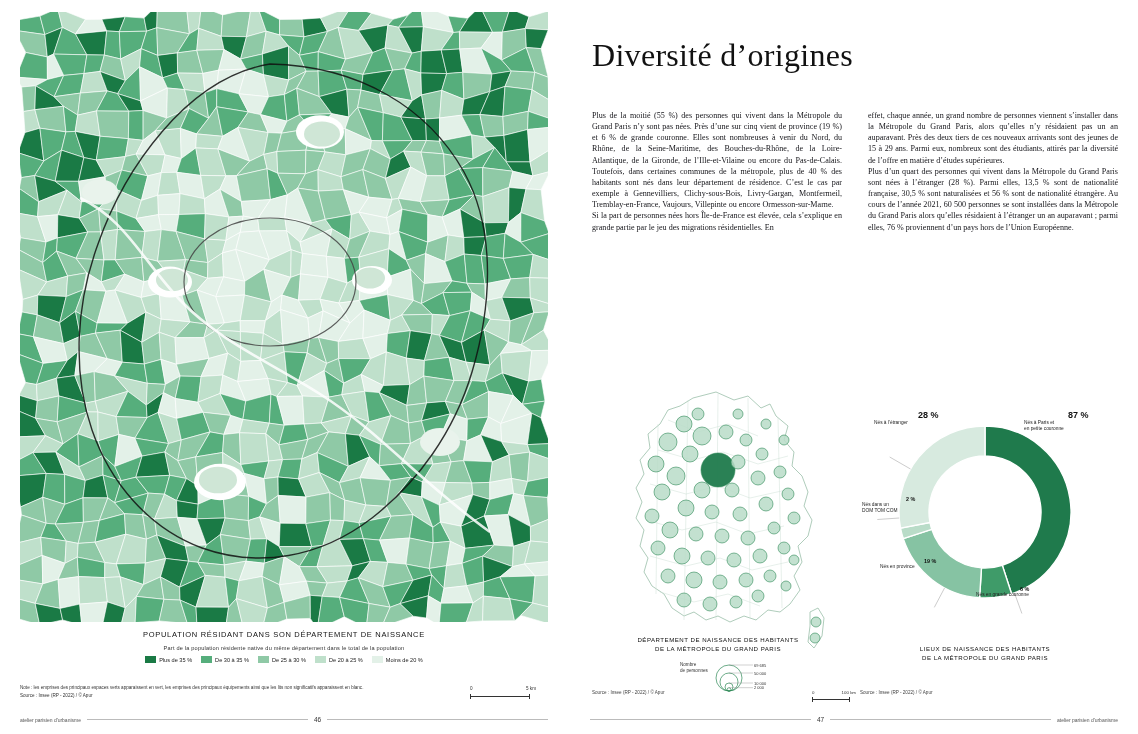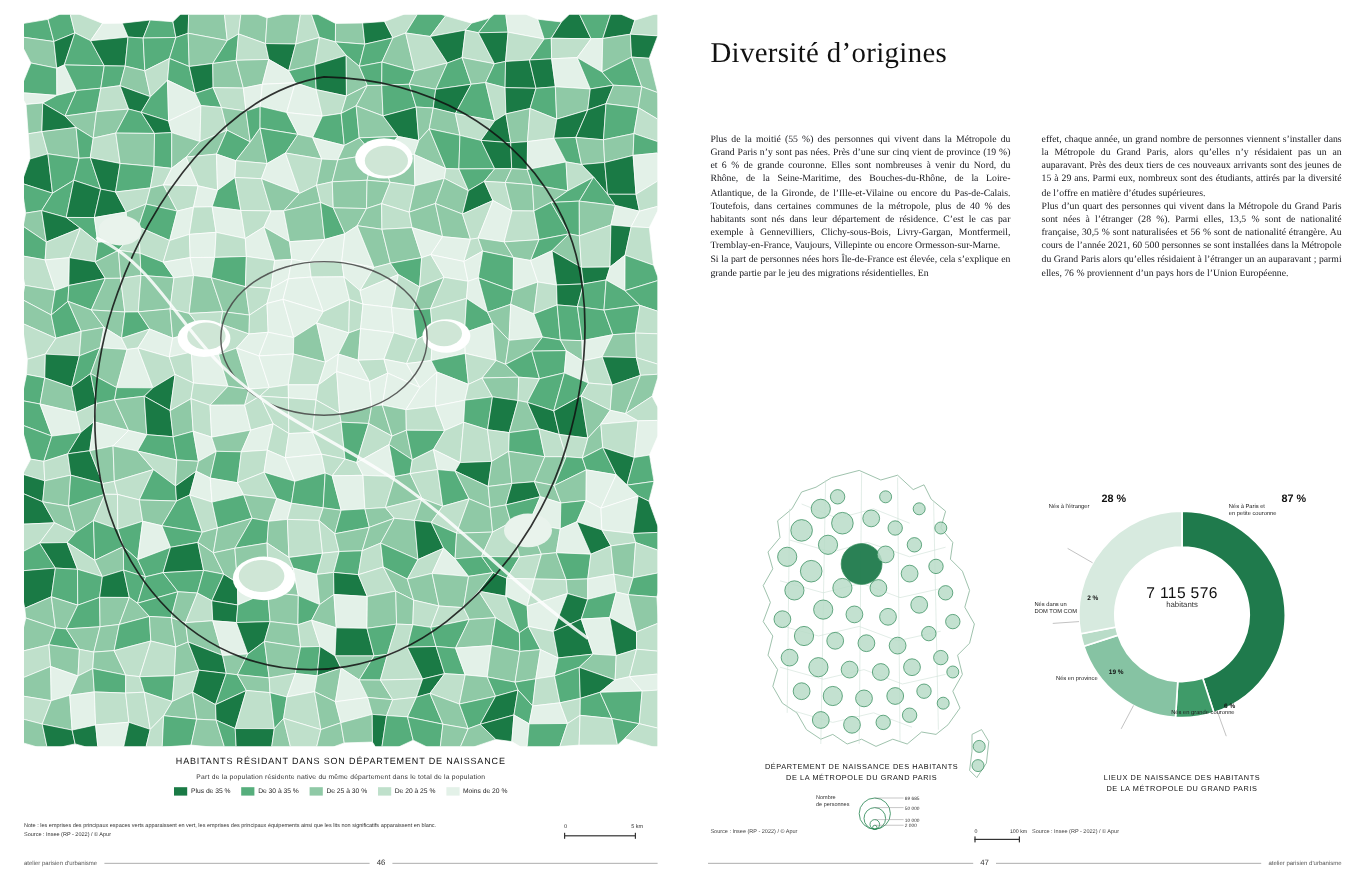--- a/index.html
+++ b/index.html
@@ -50,21 +50,21 @@
   .footer-left{
     position:absolute;left:20px;top:716px;width:528px;display:flex;align-items:center;gap:6px;
     font-family:"Liberation Sans",sans-serif;font-size:5px;color:#555;
   }
   .footer-rule{flex:1;height:1px;background:#bbb;}
   .folio{font-family:"Liberation Sans",sans-serif;font-size:6.5px;color:#333;}
 
   
   .title{
     position:absolute;left:592px;top:16px;
-    font-family:"Liberation Serif",serif;font-size:24px;font-weight:normal;color:#111;letter-spacing:.3px;
+    font-family:"Liberation Serif",serif;font-size:32px;font-weight:normal;color:#111;letter-spacing:.3px;
   }
   .col{
     position:absolute;top:70px;width:250px;
     font-family:"Liberation Serif",serif;font-size:8.1px;line-height:1.38;
     text-align:justify;color:#15151a;margin-top:40px;
   }
   .col p{margin:0 0 0 0;text-indent:0;}
   .col-1{left:592px;}
   .col-2{left:868px;}
 
@@ -917,21 +917,21 @@
             <ellipse cx="80" cy="180" rx="18" ry="12.6" fill="#e9f3ec" stroke="none"></ellipse>
           </g>
         <g id="overlay" fill="none" stroke="#111" stroke-width="1.1" opacity="0.85">
             <ellipse cx="250" cy="270" rx="86" ry="64" fill="none" stroke="#444" stroke-width="1.2"></ellipse>
             <path d="M250 52 C340 54 408 96 444 160 C478 222 470 300 452 360 C434 420 398 470 352 506 C300 546 238 556 182 536 C128 516 90 470 72 418 C52 360 56 292 78 232 C104 158 166 66 250 52 Z" fill="none" stroke="#111" stroke-width="1.4"></path>
             <path d="M470 520 C400 470 360 420 300 382 C250 350 200 330 160 288 C124 250 104 206 60 186" fill="none" stroke="#ffffff" stroke-width="2.6"></path>
           </g>
       </svg>
     </div>
 
-    <div class="map-caption">HABITANTS RÉSIDANT DANS SON DÉPARTEMENT DE NAISSANCE</div>
+    <div class="map-caption">POPULATION RÉSIDANT DANS SON DÉPARTEMENT DE NAISSANCE</div>
     <div class="legend-title">Part de la population résidente native du même département dans le total de la population</div>
     <div class="legend-row" id="legend-row">
         <div class="legend-item">
           <span class="legend-swatch" style="background: rgb(26, 122, 69);"></span>
           <span>Plus de 35 %</span>
         </div>
         <div class="legend-item">
           <span class="legend-swatch" style="background: rgb(86, 174, 124);"></span>
           <span>De 30 à 35 %</span>
         </div>
@@ -1103,24 +1103,20 @@
           <path d="M26.58,81.79 A86,86 0 0 1 -5.40,85.83 L-3.52,55.89 A56,56 0 0 0 17.30,53.26 Z" fill="#3f9b69" stroke="#ffffff" stroke-width="1.4"></path>
           <path d="M-5.40,85.83 A86,86 0 0 1 -81.79,26.58 L-53.26,17.30 A56,56 0 0 0 -3.52,55.89 Z" fill="#86c3a3" stroke="#ffffff" stroke-width="1.4"></path>
           <path d="M-81.79,26.58 A86,86 0 0 1 -84.48,16.11 L-55.01,10.49 A56,56 0 0 0 -53.26,17.30 Z" fill="#b9dcc8" stroke="#ffffff" stroke-width="1.4"></path>
           <path d="M-84.48,16.11 A86,86 0 0 1 -0.00,-86.00 L-0.00,-56.00 A56,56 0 0 0 -55.01,10.49 Z" fill="#d7eadf" stroke="#ffffff" stroke-width="1.4"></path>
           <line x1="-74.5" y1="-43.0" x2="-95.3" y2="-55.0" stroke="#999" stroke-width="0.5"></line>
           <line x1="29.4" y1="80.8" x2="36.9" y2="101.5" stroke="#999" stroke-width="0.5"></line>
           <line x1="-40.4" y1="75.9" x2="-50.7" y2="95.4" stroke="#999" stroke-width="0.5"></line>
           <line x1="-85.8" y1="6.0" x2="-107.7" y2="7.5" stroke="#999" stroke-width="0.5"></line>
         </g>
     </svg>
-    <div class="donut-center">
-      <div class="num">7 115 576</div>
-      <div class="unit">habitants</div>
-    </div>
 
     <div class="lbl" style="left:164px;top:10px;text-align:left;">
       <span class="pct">87 %</span>
       <span class="txt">Nés à Paris et<br>en petite couronne</span>
     </div>
 
     <div class="lbl" style="left:14px;top:10px;text-align:left;">
       <span class="pct">28 %</span>
       <span class="txt">Nés à l’étranger</span>
     </div>

